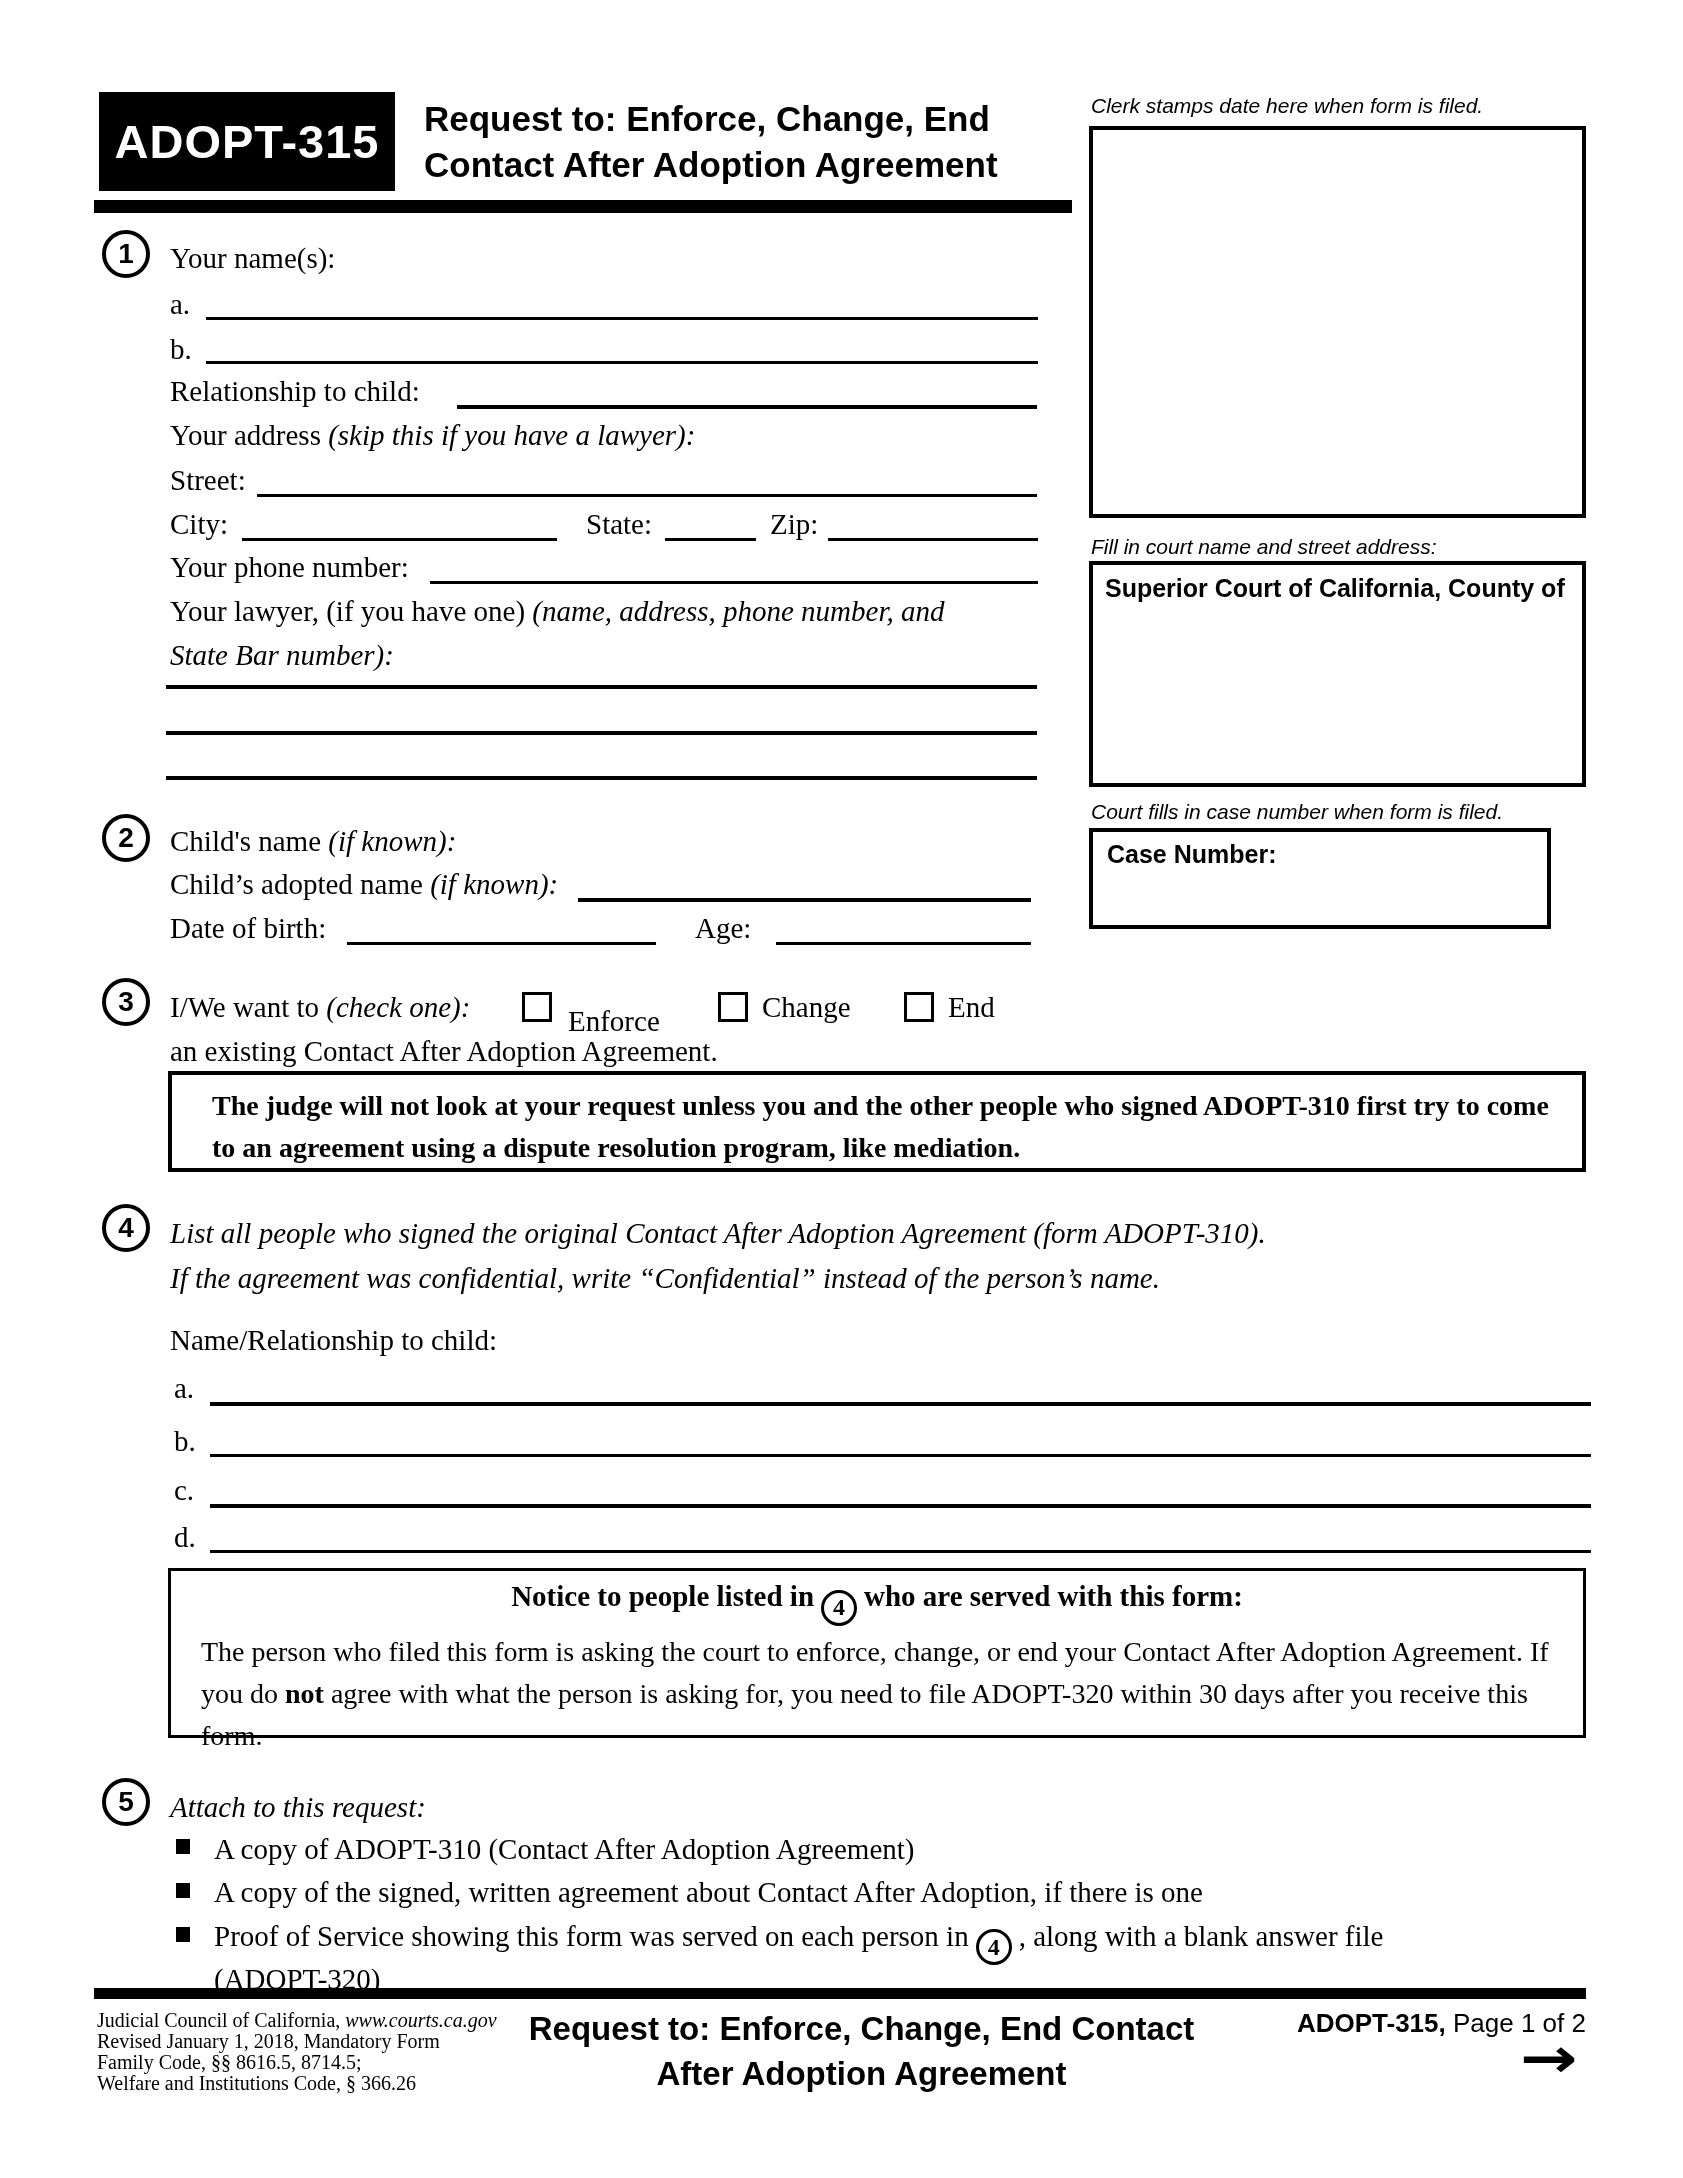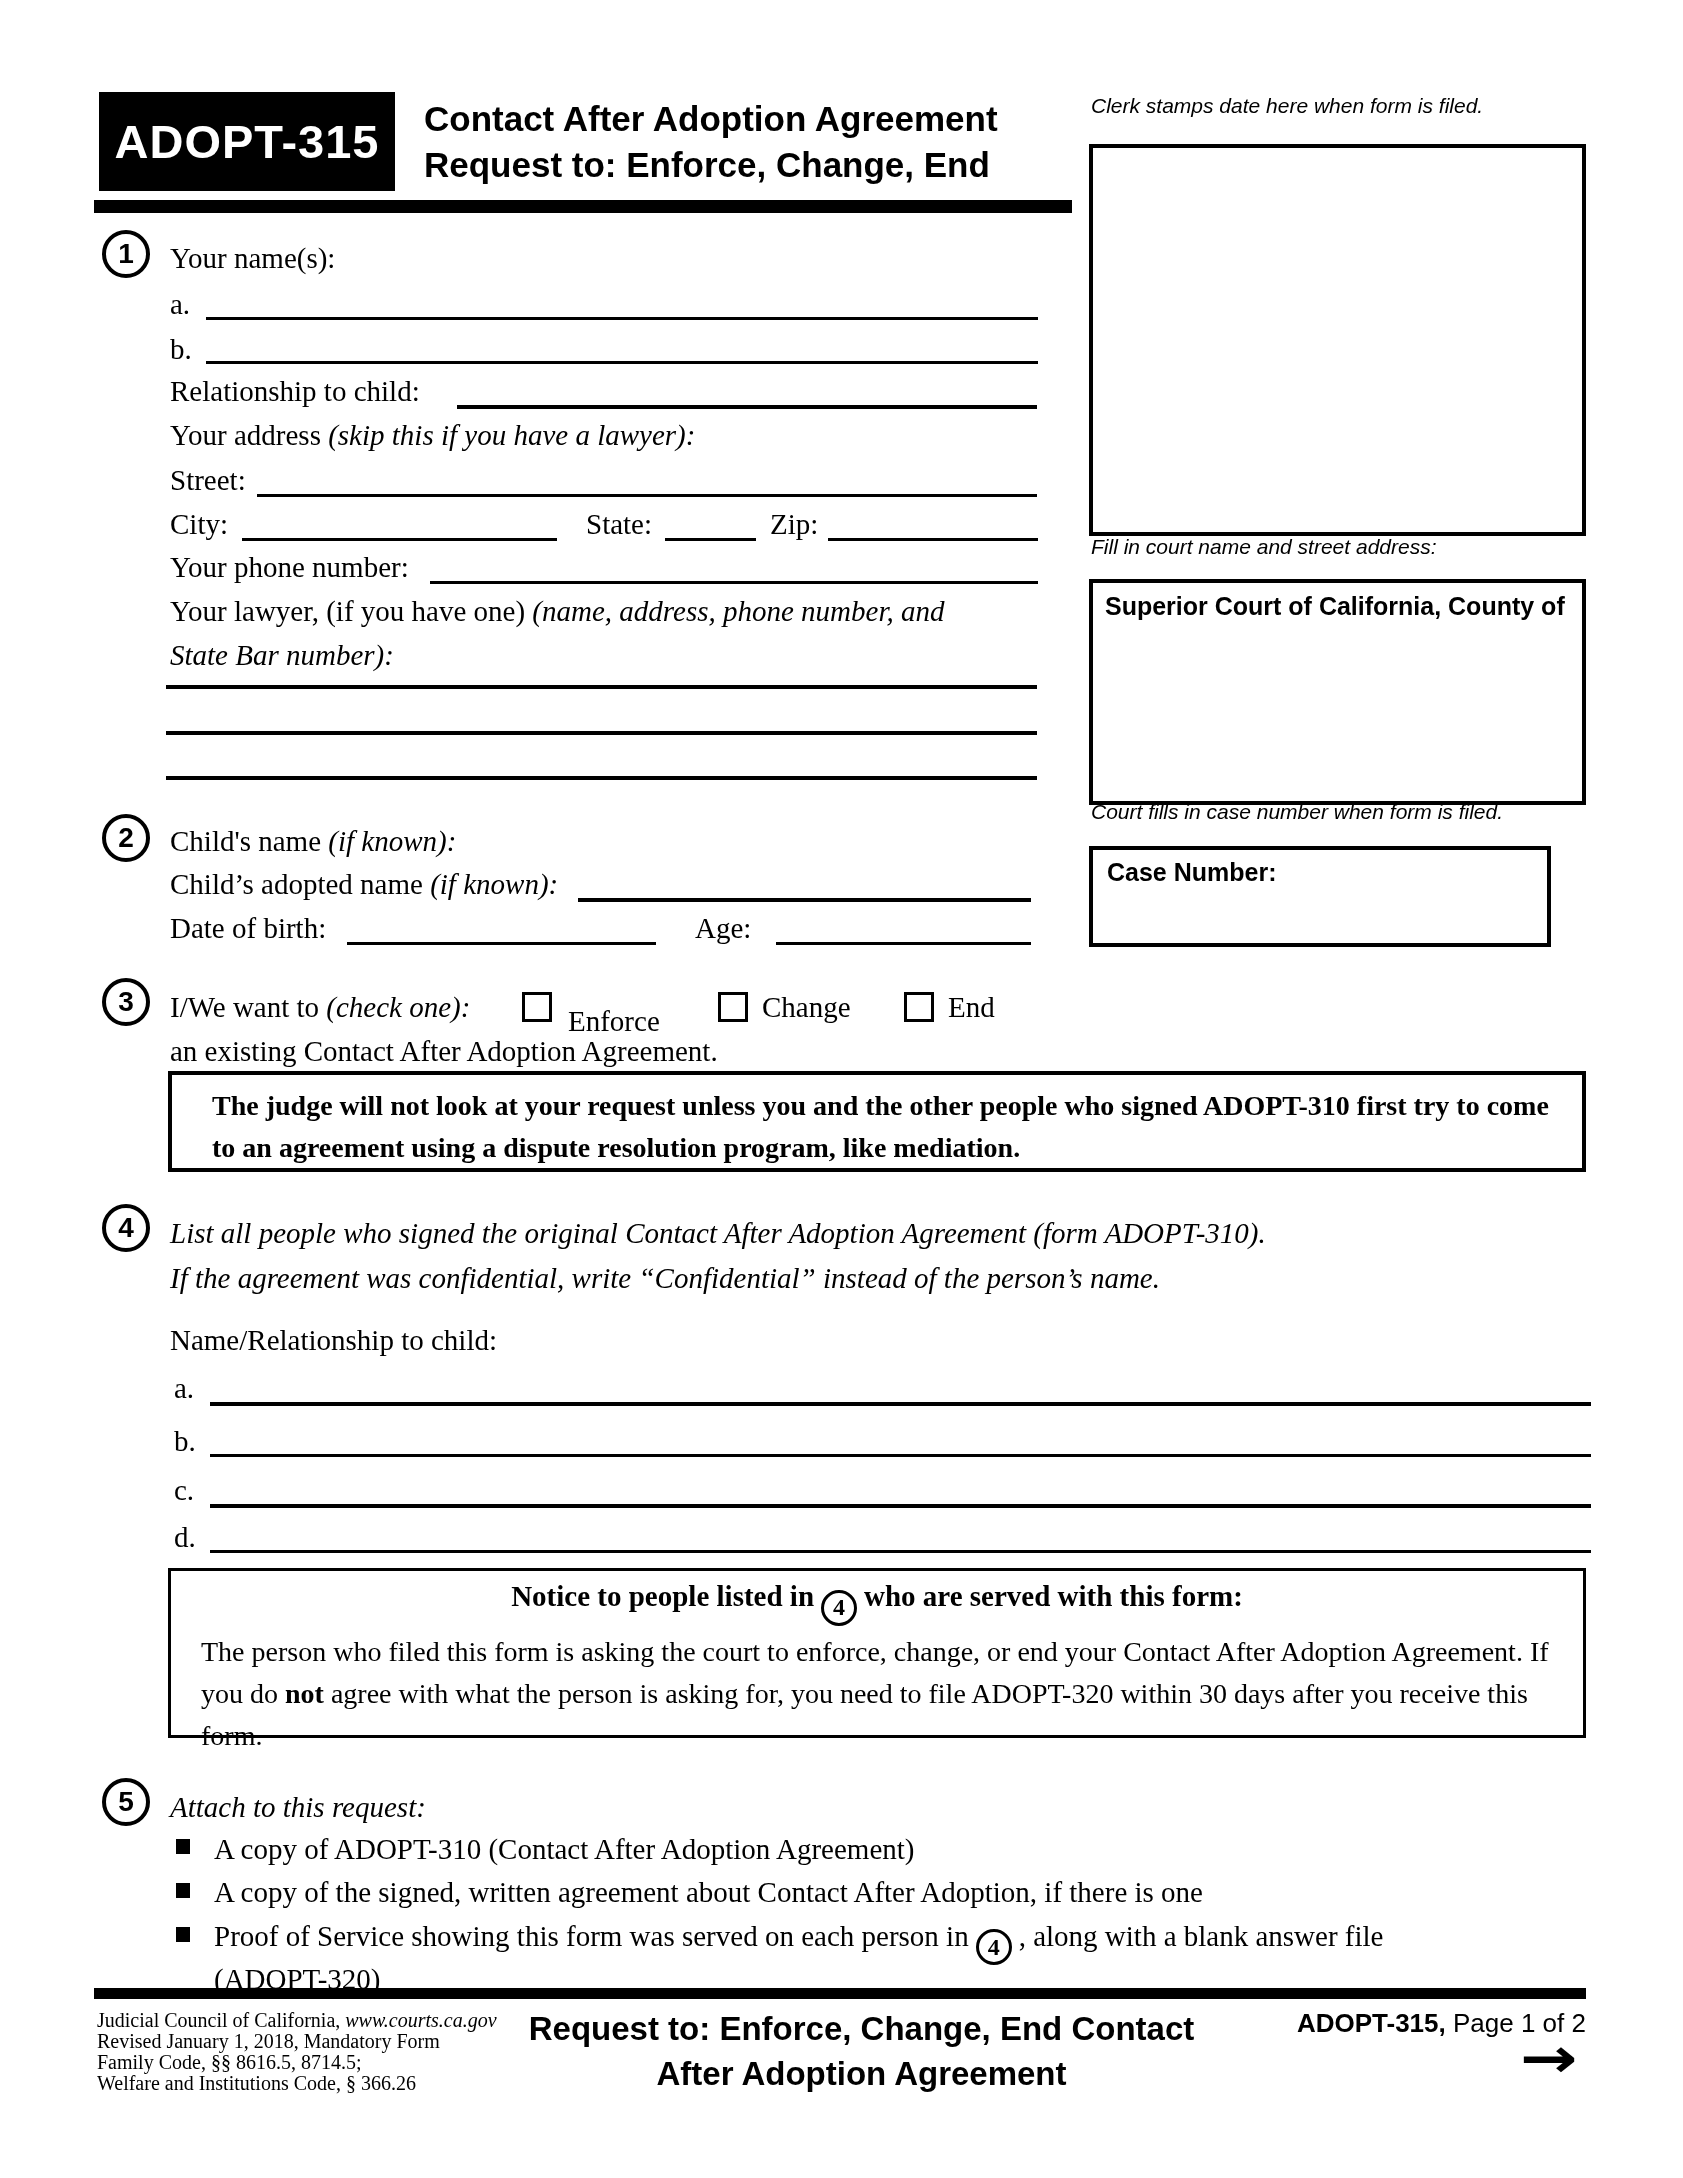--- a/index.html
+++ b/index.html
@@ -20,21 +20,21 @@
     color:#fff; font-family:"Liberation Sans", sans-serif; font-weight:bold;
     font-size:47px; letter-spacing:1px;
   }
   .form-title {
     left:424px; top:96px; font-family:"Liberation Sans", sans-serif;
     font-weight:bold; font-size:35px; line-height:46px;
   }
   .rule { background:#000; }
 
   .note { font-family:"Liberation Sans", sans-serif; font-style:italic; font-size:21px; }
-  .stampbox { border:4px solid #000; box-sizing:border-box; background:#fff;margin-top:18px; }
+  .stampbox { border:4px solid #000; box-sizing:border-box; background:#fff; }
   .boxlabel { font-family:"Liberation Sans", sans-serif; font-weight:bold; font-size:25px; }
 
   .circle-num {
     width:48px; height:48px; border:4px solid #000; border-radius:50%;
     display:flex; align-items:center; justify-content:center;
     font-family:"Liberation Sans", sans-serif; font-weight:bold; font-size:28px;
     box-sizing:border-box; background:#fff;
   }
   .inline-circle {
     display:inline-flex; width:36px; height:36px; border:3px solid #000; border-radius:50%;
@@ -74,22 +74,22 @@
 </style>
 </head>
 <body>
 
 <div class="page">
 
   <div class="abs form-number-box">
     <span>ADOPT-315</span>
   </div>
   <div class="abs form-title">
+    <div>Request to: Enforce, Change, End</div>
     <div>Contact After Adoption Agreement</div>
-    <div>Request to: Enforce, Change, End</div>
   </div>
   <div class="abs rule" style="left:94px; top:200px; width:978px; height:13px;"></div>
 
   <div class="abs note" style="left:1091px; top:94px;">Clerk stamps date here when form is filed.</div>
   <div class="abs stampbox" style="left:1089px; top:126px; width:497px; height:392px;"></div>
 
   <div class="abs note" style="left:1091px; top:535px;">Fill in court name and street address:</div>
   <div class="abs stampbox" style="left:1089px; top:561px; width:497px; height:226px;">
     <div class="boxlabel" style="margin:9px 10px 0 12px;">Superior Court of California, County of</div>
   </div>

